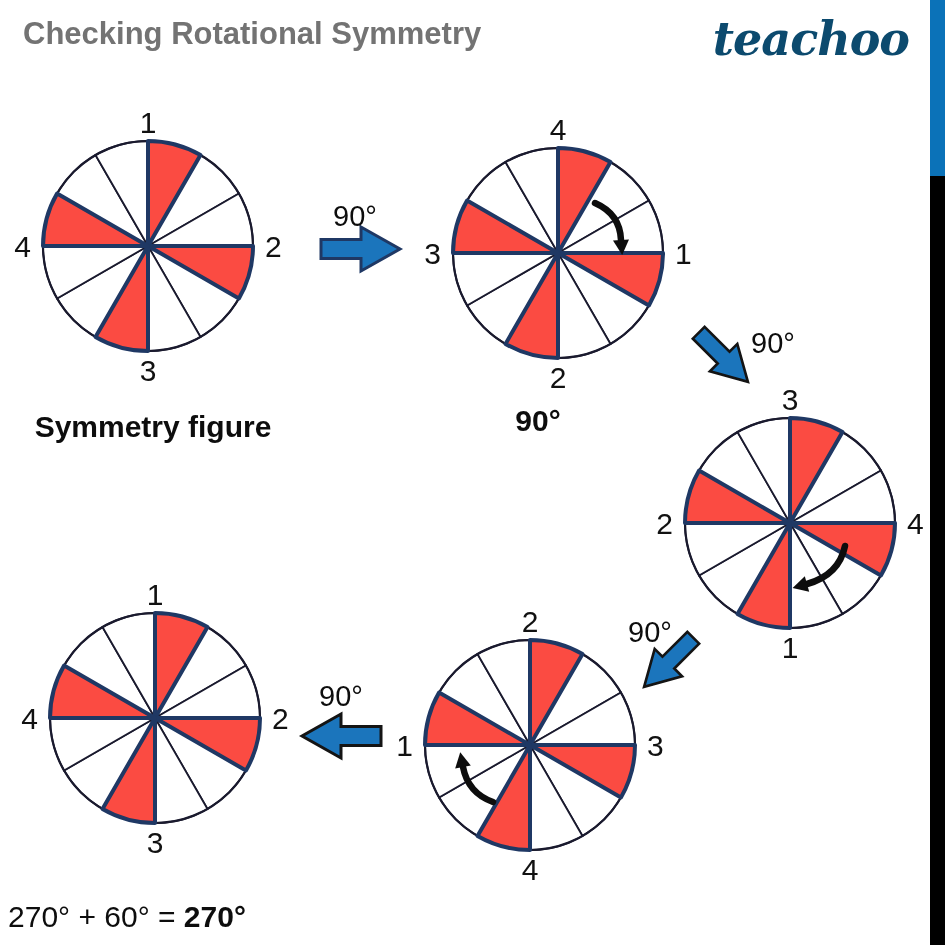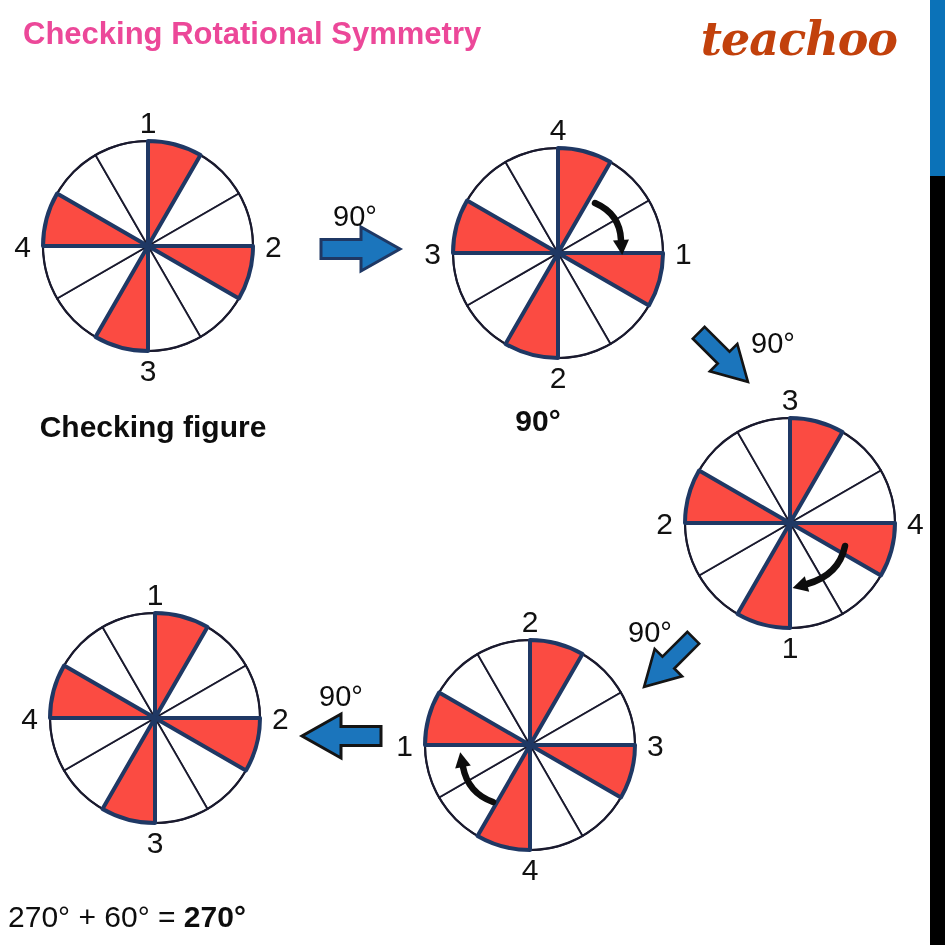--- a/index.html
+++ b/index.html
@@ -1,26 +1,26 @@
 <!DOCTYPE html>
 <html><head>
 <meta charset="utf-8">
 <style>
   html,body{margin:0;padding:0;}
   body{
     width:945px;height:945px;position:relative;background:#ffffff;
     font-family:"Liberation Sans",sans-serif;overflow:hidden;color:#111;
   }
   .page-title{
-    position:absolute;left:23px;top:16px;font-size:31px;font-weight:700;color:#ec4899;
+    position:absolute;left:23px;top:16px;font-size:31px;font-weight:700;color:#737373;
     letter-spacing:0px;white-space:nowrap;
   }
   .brand-logo{
-    position:absolute;right:48px;top:12px;font-family:"DejaVu Serif",serif;
-    font-style:italic;font-weight:700;font-size:46px;color:#c2410c;letter-spacing:-1px;margin-left:10px;
+    position:absolute;right:36px;top:12px;font-family:"DejaVu Serif",serif;
+    font-style:italic;font-weight:700;font-size:46px;color:#0c4a6e;letter-spacing:-1px;margin-left:10px;
   }
   .edge-bar{position:absolute;right:0;width:15px;}
   .edge-bar.blue{top:0;height:176px;background:#0B72B8;}
   .edge-bar.black{top:176px;height:769px;background:#000;}
 
   .figure{position:absolute;width:280px;height:360px;}
   .wheel-svg{position:absolute;left:0;top:0;overflow:visible;}
   svg text{font-family:"Liberation Sans",sans-serif;}
   .num{font-size:30px;fill:#111;}
   .num.top,.num.bottom{text-anchor:middle;}
@@ -67,21 +67,21 @@
         <path d="M 140 140 L 245.00 140.00 A 105 105 0 0 1 230.93 192.50 Z" fill="#FB4B42" stroke="#1F3864" stroke-width="4" stroke-linejoin="round"></path>
         <path d="M 140 140 L 140.00 245.00 A 105 105 0 0 1 87.50 230.93 Z" fill="#FB4B42" stroke="#1F3864" stroke-width="4" stroke-linejoin="round"></path>
         <path d="M 140 140 L 35.00 140.00 A 105 105 0 0 1 49.07 87.50 Z" fill="#FB4B42" stroke="#1F3864" stroke-width="4" stroke-linejoin="round"></path>
       </g>
     <text class="num top" x="140" y="27">1</text>
     <text class="num right" x="257" y="151">2</text>
     <text class="num bottom" x="140" y="275">3</text>
     <text class="num left" x="23" y="151">4</text>
   </svg>
   <div class="caption" style="top:304px;transform:translateX(5px)">
-    <span></span><span class="cap-bold">Checking figure</span>
+    <span></span><span class="cap-bold">Symmetry figure</span>
   </div>
 </div>
 
 <div class="figure" style="left:418px;top:113px">
   <svg class="wheel-svg" width="280" height="300">
     <g>
         <path d="M 140 140 L 192.50 49.07 A 105 105 0 0 1 230.93 87.50 Z" fill="#ffffff" stroke="#1A1A2E" stroke-width="1.8"></path>
         <path d="M 140 140 L 230.93 87.50 A 105 105 0 0 1 245.00 140.00 Z" fill="#ffffff" stroke="#1A1A2E" stroke-width="1.8"></path>
         <path d="M 140 140 L 230.93 192.50 A 105 105 0 0 1 192.50 230.93 Z" fill="#ffffff" stroke="#1A1A2E" stroke-width="1.8"></path>
         <path d="M 140 140 L 192.50 230.93 A 105 105 0 0 1 140.00 245.00 Z" fill="#ffffff" stroke="#1A1A2E" stroke-width="1.8"></path>

